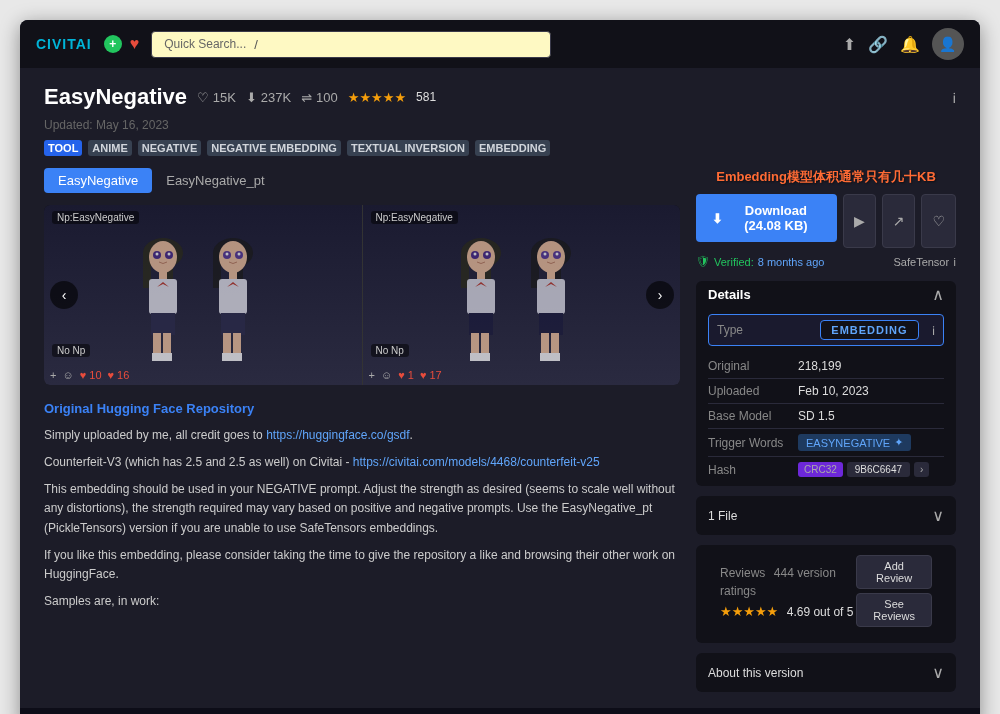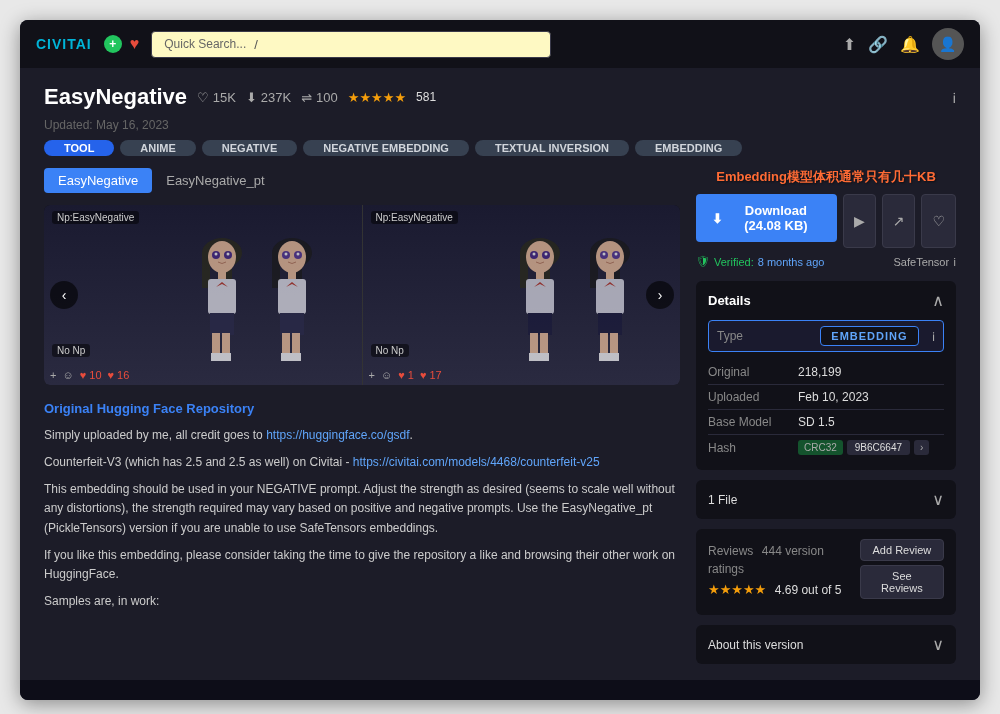--- a/index.html
+++ b/index.html
@@ -158,22 +158,22 @@
 
     
     .tags-row {
       display: flex;
       align-items: center;
       gap: 6px;
       margin-bottom: 12px;
     }
 
     .tag {
-      padding: 2px 20px;
-      border-radius: 8px;
+      padding: 2px 4px;
+      border-radius: 3px;
       font-size: 11px;
       font-weight: bold;
       text-transform: uppercase;
     }
 
     .tag-tool { background: #2563eb; color: #fff; }
     .tag-anime { background: #374151; color: #d1d5db; }
     .tag-negative { background: #374151; color: #d1d5db; }
     .tag-neg-embed { background: #374151; color: #d1d5db; }
     .tag-textual { background: #374151; color: #d1d5db; }
@@ -332,21 +332,21 @@
       font-size: 11px;
       display: flex;
       align-items: center;
       gap: 4px;
     }
 
     
     .details-section {
       background: #111118;
       border-radius: 6px;
-      padding: 10px 12px;
+      padding: 4px 12px;
       margin-bottom: 10px;
     }
 
     .section-header {
       display: flex;
       align-items: center;
       justify-content: space-between;
       margin-bottom: 10px;
     }
 
@@ -411,21 +411,21 @@
       gap: 4px;
     }
 
     .hash-row {
       display: flex;
       align-items: center;
       gap: 4px;
     }
 
     .hash-label-sm {
-      background: #14532d;
+      background: #6d28d9;
       border-radius: 3px;
       padding: 2px 6px;
       color: #aaa;
       font-size: 10px;
     }
 
     .hash-value {
       background: #2a2a3a;
       border-radius: 3px;
       padding: 2px 8px;
@@ -455,21 +455,21 @@
 
     .files-text {
       color: #ddd;
       font-size: 12px;
     }
 
     
     .reviews-section {
       background: #111118;
       border-radius: 6px;
-      padding: 10px 12px;
+      padding: 10px 24px;
       margin-bottom: 10px;
     }
 
     .reviews-top {
       display: flex;
       align-items: center;
       justify-content: space-between;
       margin-bottom: 6px;
     }
 
@@ -531,21 +531,21 @@
     }
 
     
     .img-panel {
       flex: 1;
       background: linear-gradient(180deg, #1a1a30 0%, #2a2a40 100%);
       position: relative;
       overflow: hidden;
       display: flex;
       align-items: center;
-      justify-content: flex-end;
+      justify-content: center;
     }
 
     .panel-label {
       position: absolute;
       top: 6px;
       left: 8px;
       color: #ccc;
       font-size: 10px;
       background: rgba(0,0,0,0.5);
       padding: 1px 5px;
@@ -822,20 +822,27 @@
             </div>
             <div class="detail-row">
               <span class="detail-label">Uploaded</span>
               <span class="detail-value">Feb 10, 2023</span>
             </div>
             <div class="detail-row">
               <span class="detail-label">Base Model</span>
               <span class="detail-value">SD 1.5</span>
             </div>
             <div class="detail-row">
+              <span class="detail-label">Trigger Words</span>
+              <div class="trigger-badge">
+                <span>EASYNEGATIVE</span>
+                <span>✦</span>
+              </div>
+            </div>
+            <div class="detail-row">
               <span class="detail-label">Hash</span>
               <div class="hash-row">
                 <span class="hash-label-sm">CRC32</span>
                 <span class="hash-value">9B6C6647</span>
                 <span class="hash-expand">›</span>
               </div>
             </div>
           </div>
 
           <div class="files-section">

